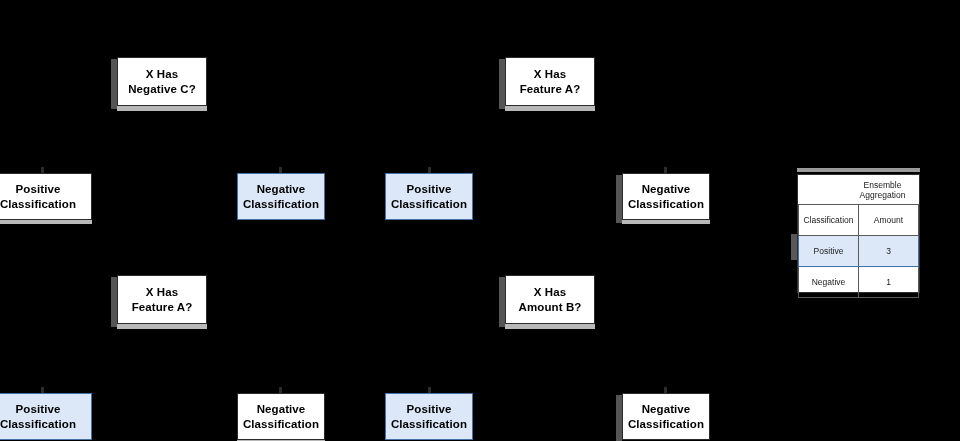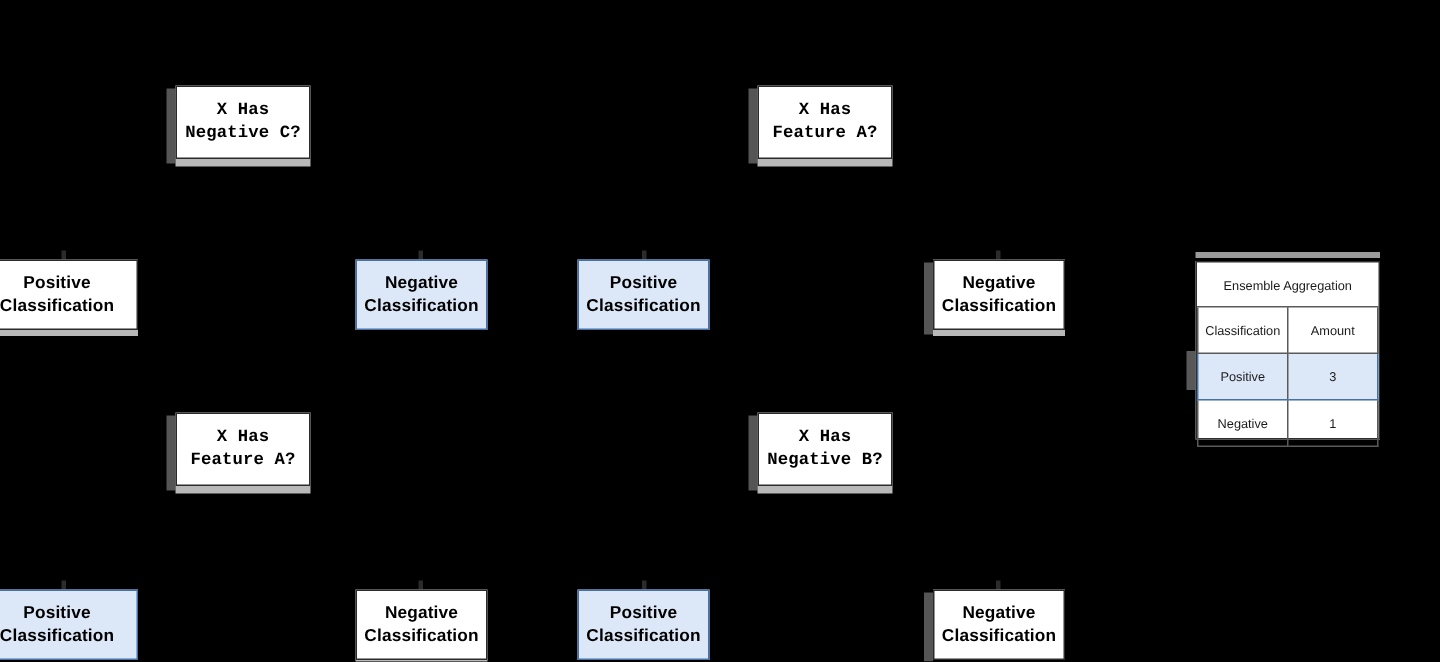--- a/index.html
+++ b/index.html
@@ -34,21 +34,20 @@
     font-weight: bold;
     color: #000000;
     letter-spacing: 0.1px;
   }
   .node .ln { display: block; white-space: nowrap; }
 
   
   .node.decision {
     background: #ffffff;
     border: 1.5px solid #2b2b2b;
-    font-family: Liberation Mono, monospace;
   }
   
   .node.leaf-plain {
     background: #ffffff;
     border: 1.5px solid #2b2b2b;
   }
   
   .node.leaf-sel {
     background: #dce8f8;
     border: 1.5px solid #4472a8;
@@ -172,21 +171,21 @@
   <div class="shadow-b" style="left:622px; top:219px; width:88px; height:5px;"></div>
   <div class="node leaf-plain" style="left:622px; top:173px; width:88px; height:47px;">
     <span class="ln">Negative</span>
     <span class="ln">Classification</span>
   </div>
 
   <div class="shadow-l" style="left:499px; top:277px; width:6px; height:50px;"></div>
   <div class="shadow-b" style="left:505px; top:324px; width:90px; height:5px;"></div>
   <div class="node decision" style="left:505px; top:275px; width:90px; height:49px;">
     <span class="ln">X Has</span>
-    <span class="ln">Negative B?</span>
+    <span class="ln">Amount B?</span>
   </div>
 
   <div class="stub" style="left:428px; top:387px; width:3px; height:6px;"></div>
   <div class="node leaf-sel" style="left:385px; top:393px; width:88px; height:47px;">
     <span class="ln">Positive</span>
     <span class="ln">Classification</span>
   </div>
 
   <div class="stub" style="left:664px; top:387px; width:3px; height:6px;"></div>
   <div class="shadow-l" style="left:616px; top:395px; width:6px; height:46px;"></div>
@@ -195,21 +194,21 @@
     <span class="ln">Classification</span>
   </div>
 
   <div class="agg-shadow-top" style="left:797px; top:168px; width:123px; height:4px;"></div>
   <div class="agg-shadow-l" style="left:791px; top:234px; width:6px; height:26px;"></div>
 
   <div class="agg-table" style="left:797px; top:174px; width:123px; height:119px;">
     <table>
       <tbody>
         <tr>
-          <td class="title-cell" colspan="2" style="height:29px;">Ensemble Aggregation</td>
+          <td class="title-cell" colspan="2" style="height:29px;padding-left:48px;">Ensemble Aggregation</td>
         </tr>
         <tr>
           <td style="height:30px; width:56%;">Classification</td>
           <td style="height:30px;margin-top:12px;">Amount</td>
         </tr>
         <tr class="sel">
           <td style="height:30px;">Positive</td>
           <td style="height:30px;">3</td>
         </tr>
         <tr>

